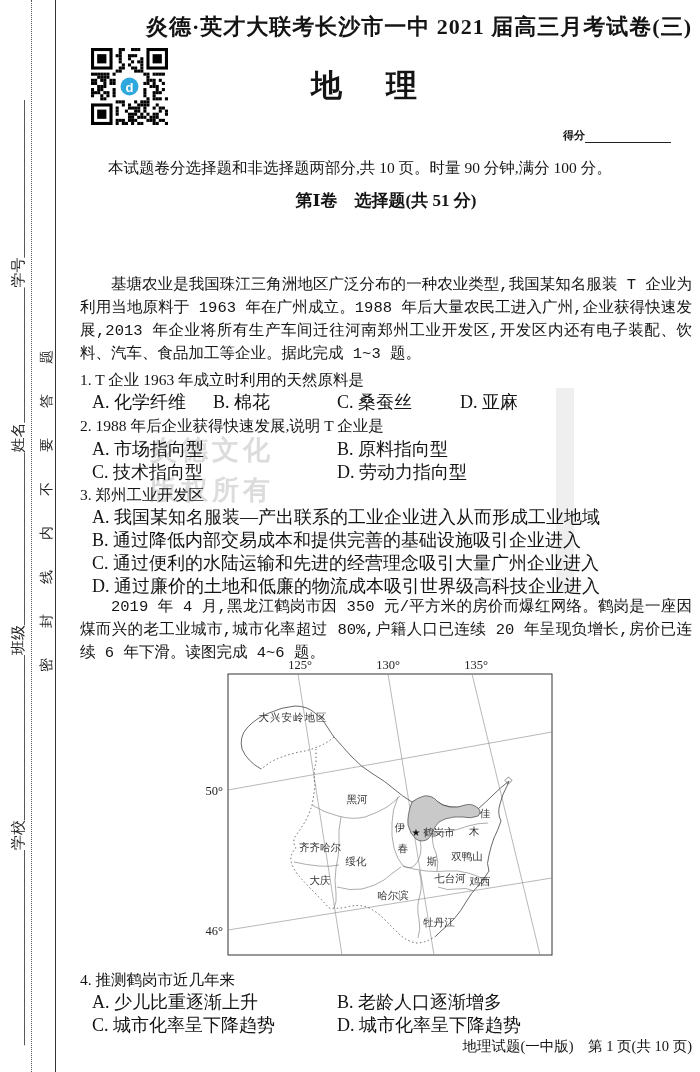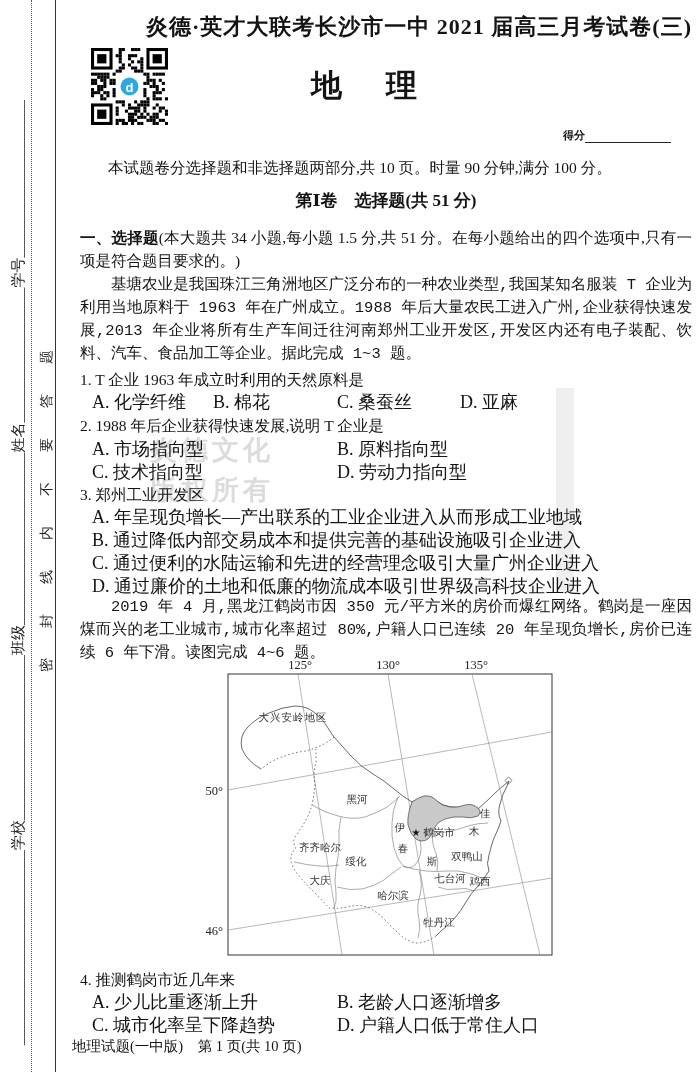--- a/index.html
+++ b/index.html
@@ -13,21 +13,21 @@
   .vrot{position:absolute;top:0;transform-origin:0 0;white-space:nowrap;color:#222;}
   .seal-dotted{position:absolute;top:0;left:31px;height:1072px;width:0;border-left:1.5px dotted #555;}
   .seal-solid{position:absolute;top:0;left:55px;height:1072px;width:0;border-left:1.5px solid #333;}
   
   .exam-title{left:80px;top:12px;width:612px;text-align:right;font-size:22px;font-weight:bold;letter-spacing:1px;}
   .subject{left:80px;top:58px;width:612px;text-align:center;font-size:31px;font-weight:bold;margin-top:7px;}
   .subject span{letter-spacing:44px;text-indent:44px;}
   .score-line{left:563px;top:127px;font-size:11px;font-weight:bold;}
   .score-blank{display:inline-block;width:86px;border-bottom:1.5px solid #222;height:15px;vertical-align:bottom;}
   .section-title{left:80px;top:189px;width:612px;text-align:center;font-size:17px;font-weight:bold;}
-  .footer{left:72px;top:1037px;width:612px;text-align:left;font-size:14.5px;}
+  .footer{left:80px;top:1037px;width:612px;text-align:right;font-size:14.5px;}
   
   .optrow{font-size:18px;line-height:23px;}
   .watermark{left:150px;top:430px;font-size:27px;letter-spacing:4px;color:#dcdcdc;font-weight:bold;line-height:40px;}
   .graystrip{left:556px;top:388px;width:18px;height:205px;background:#efefef;}
   
   .mframe{fill:none;stroke:#333;stroke-width:1;}
   .grid path{stroke:#888;stroke-width:0.6;fill:none;}
   .lab text{font-size:12.5px;fill:#222;}
   .border path{stroke:#444;stroke-width:0.8;fill:none;}
   .inner path{stroke:#666;stroke-width:0.55;fill:none;}
@@ -243,23 +243,20 @@
   </svg>
 
   <div class="abs score-line">
     <span>得分</span><span class="score-blank"></span>
   </div>
 
   <div class="abs t" style="left:80px;top:156px;width:612px;text-indent:1.8em;">本试题卷分选择题和非选择题两部分,共 10 页。时量 90 分钟,满分 100 分。</div>
 
   <div class="abs section-title">第Ⅰ卷　选择题(共 51 分)</div>
 
-  <div class="abs t" style="left:80px;top:226px;width:612px;">
-    <span class="bold">一、选择题</span><span>(本大题共 34 小题,每小题 1.5 分,共 51 分。在每小题给出的四个选项中,只有一项是符合题目要求的。)</span>
-  </div>
 
   <div class="abs t indent" style="left:80px;top:274px;width:612px;">基塘农业是我国珠江三角洲地区广泛分布的一种农业类型,我国某知名服装 T 企业为利用当地原料于 1963 年在广州成立。1988 年后大量农民工进入广州,企业获得快速发展,2013 年企业将所有生产车间迁往河南郑州工业开发区,开发区内还有电子装配、饮料、汽车、食品加工等企业。据此完成 1~3 题。</div>
 
   <div class="abs t" style="left:80px;top:368px;width:612px;">1. T 企业 1963 年成立时利用的天然原料是</div>
   <div class="abs optrow" style="left:92px;top:391px;width:598px;">
     <span class="abs" style="left:0">A. 化学纤维</span>
     <span class="abs" style="left:121px">B. 棉花</span>
     <span class="abs" style="left:245px">C. 桑蚕丝</span>
     <span class="abs" style="left:368px">D. 亚麻</span>
   </div>
@@ -267,21 +264,21 @@
   <div class="abs t" style="left:80px;top:414px;width:612px;">2. 1988 年后企业获得快速发展,说明 T 企业是</div>
   <div class="abs optrow" style="left:92px;top:438px;width:598px;height:46px;">
     <span class="abs" style="left:0;top:0">A. 市场指向型</span>
     <span class="abs" style="left:245px;top:0">B. 原料指向型</span>
     <span class="abs" style="left:0;top:23px">C. 技术指向型</span>
     <span class="abs" style="left:245px;top:23px">D. 劳动力指向型</span>
   </div>
 
   <div class="abs t" style="left:80px;top:483px;width:612px;">3. 郑州工业开发区</div>
   <div class="abs optrow" style="left:92px;top:506px;width:598px;height:92px;">
-    <span class="abs" style="left:0;top:0">A. 年呈现负增长—产出联系的工业企业进入从而形成工业地域</span>
+    <span class="abs" style="left:0;top:0">A. 我国某知名服装—产出联系的工业企业进入从而形成工业地域</span>
     <span class="abs" style="left:0;top:23px">B. 通过降低内部交易成本和提供完善的基础设施吸引企业进入</span>
     <span class="abs" style="left:0;top:69px">D. 通过廉价的土地和低廉的物流成本吸引世界级高科技企业进入</span>
     <span class="abs" style="left:0;top:46px">C. 通过便利的水陆运输和先进的经营理念吸引大量广州企业进入</span>
   </div>
 
   <div class="abs t indent" style="left:80px;top:596px;width:612px;">2019 年 4 月,黑龙江鹤岗市因 350 元/平方米的房价而爆红网络。鹤岗是一座因煤而兴的老工业城市,城市化率超过 80%,户籍人口已连续 20 年呈现负增长,房价已连续 6 年下滑。读图完成 4~6 题。</div>
 
   <svg class="abs" style="left:195px;top:655px;" width="380" height="312" viewBox="0 0 380 312">
     <rect class="mframe" x="33" y="19" width="324" height="281"></rect>
     <g class="grid">
@@ -337,18 +334,18 @@
       <text class="mlab" x="255" y="227" text-anchor="middle" fill="#555">七台河</text>
       <text class="mlab" x="285" y="230" text-anchor="middle">鸡西</text>
     </g>
   </svg>
 
   <div class="abs t" style="left:80px;top:968px;width:612px;">4. 推测鹤岗市近几年来</div>
   <div class="abs optrow" style="left:92px;top:991px;width:598px;height:46px;">
     <span class="abs" style="left:0;top:0">A. 少儿比重逐渐上升</span>
     <span class="abs" style="left:245px;top:0">B. 老龄人口逐渐增多</span>
     <span class="abs" style="left:0;top:23px">C. 城市化率呈下降趋势</span>
-    <span class="abs" style="left:245px;top:23px">D. 户籍人口低于常住人口</span>
+    <span class="abs" style="left:245px;top:23px">D. 城市化率呈下降趋势</span>
   </div>
 
   <div class="abs footer">地理试题(一中版)　第 1 页(共 10 页)</div>
 
 </div>
 
 </body></html>

